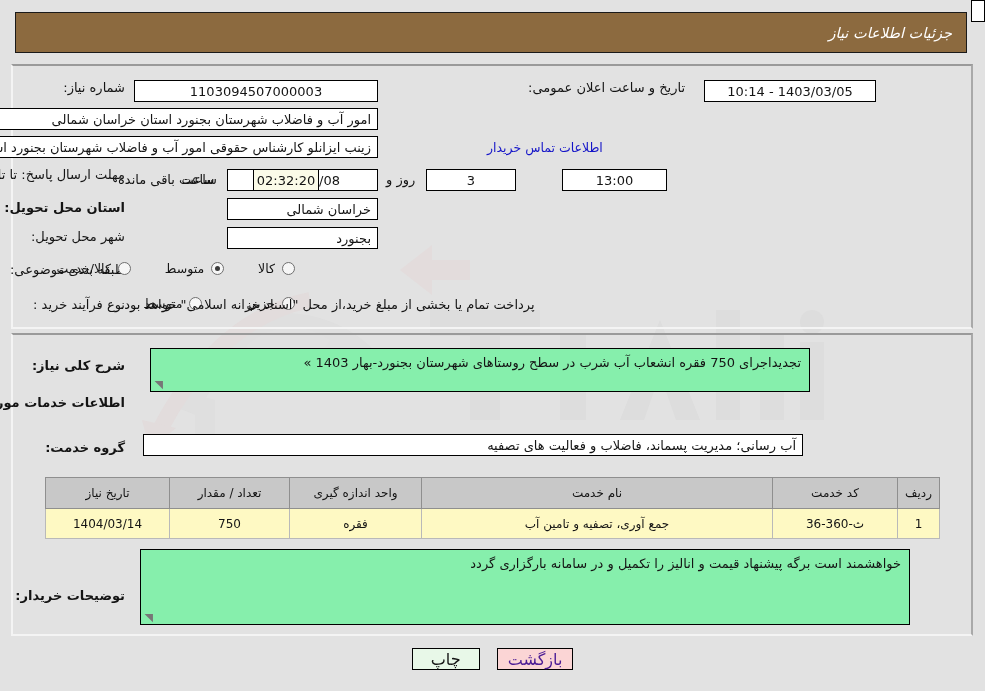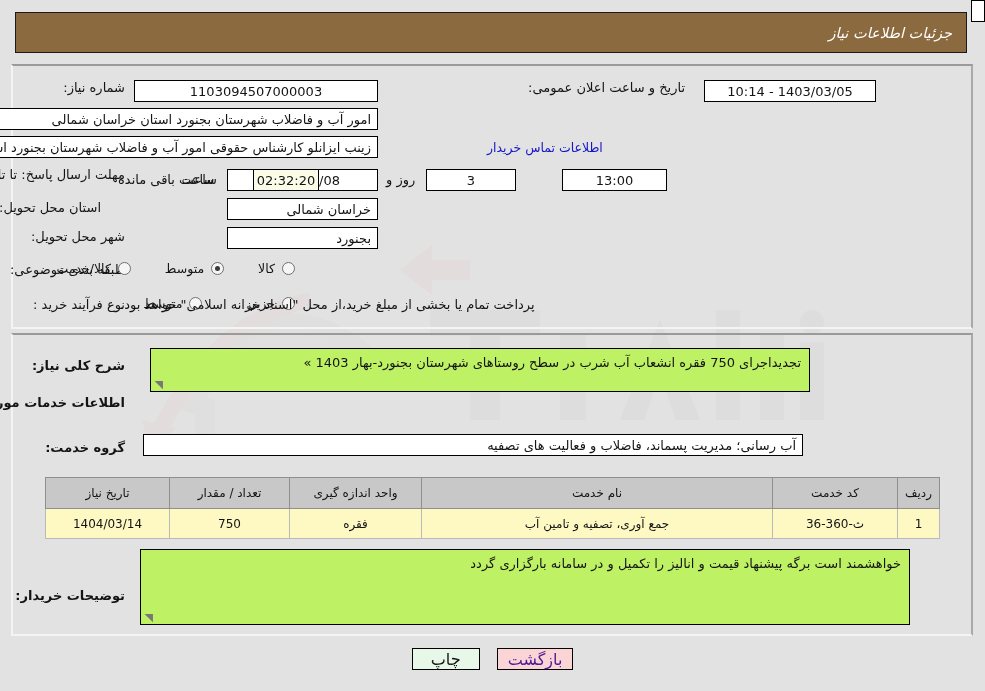--- a/index.html
+++ b/index.html
@@ -106,21 +106,21 @@
     content: "";
     position: absolute; left: 3px; top: 3px;
     width: 5px; height: 5px; border-radius: 50%;
     background: #3a3a3a;
   }
   .radio-item { display: flex; align-items: center; gap: 7px; }
   .radio-item .rl { font-size: 12.5px; color: #141414; white-space: nowrap; }
 
   
   .ta {
-    background: #bef264;
+    background: #86efac;
     border: 1px solid #000000;
     font-size: 13px; color: #141414;
     padding: 4px 8px 0 8px;
     position: relative;
     overflow: hidden;
     line-height: 1.5;
   }
   .ta .grip {
     position: absolute; left: 2px; bottom: 1px;
     width: 10px; height: 10px;
@@ -245,21 +245,21 @@
   <div class="row" style="left:386px; top:172px;">
     <span class="lbl">روز و</span>
   </div>
 
   <div class="fld-timer" style="position:absolute; left:253px; top:169px; width:66px; z-index:3;">02:32:20</div>
 
   <div class="row" style="left:118px; top:172px;">
     <span class="lbl">ساعت باقی مانده</span>
   </div>
 
-  <div class="row" style="right:884px; top:200px;">
+  <div class="row" style="right:860px; top:200px;font-weight:bold;">
     <span class="lbl">استان محل تحویل:</span>
   </div>
   <div class="fld r" style="position:absolute; right:607px; top:198px; width:151px; z-index:3;">خراسان شمالی</div>
 
   <div class="row" style="right:860px; top:229px;">
     <span class="lbl">شهر محل تحویل:</span>
   </div>
   <div class="fld r" style="position:absolute; right:607px; top:227px; width:151px; z-index:3;">بجنورد</div>
 
   <div class="row" style="right:860px; top:262px;">

